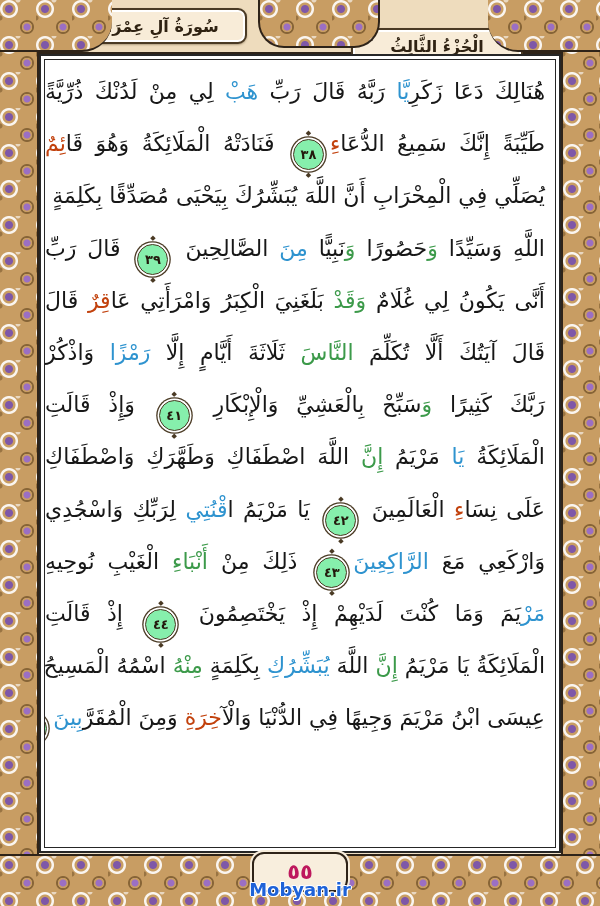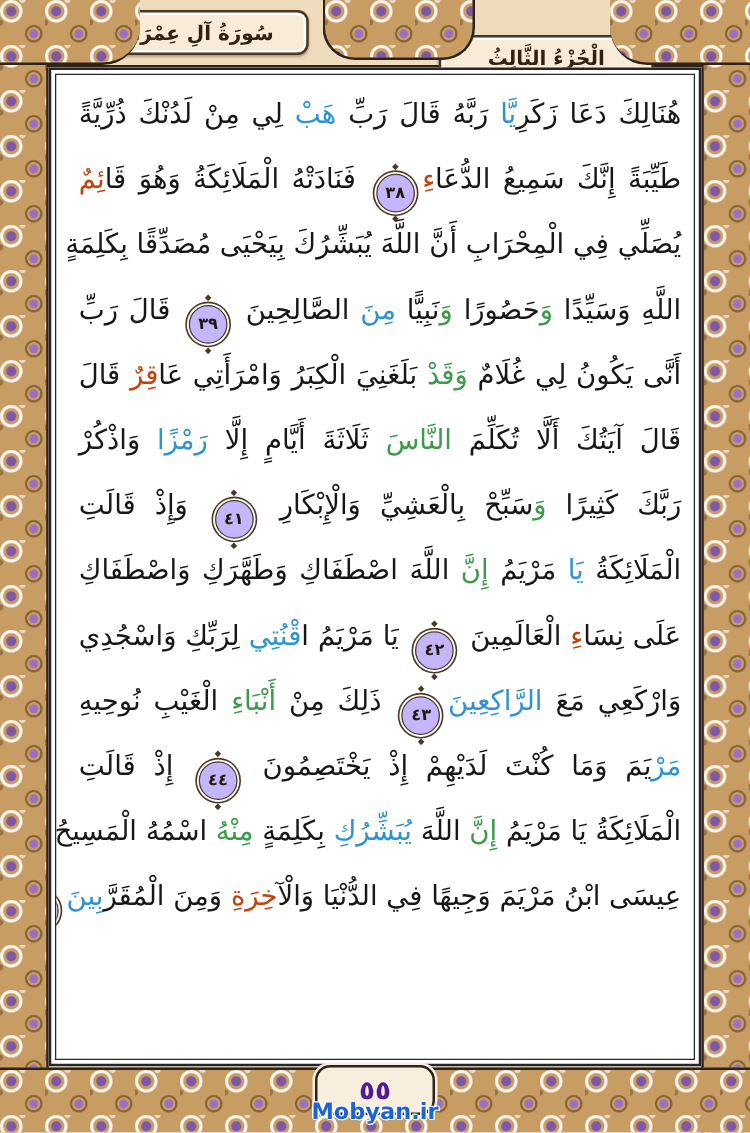--- a/index.html
+++ b/index.html
@@ -36,59 +36,59 @@
   .cartouche-surah{left:28px;width:178px;}
   .cartouche span{font-size:16px;font-weight:bold;color:#2f2212;direction:rtl;white-space:nowrap;}
 
   
   .frame{
     position:absolute;top:54px;left:39px;right:39px;bottom:53px;
     background:#ffffff;border:2px solid #262626;
   }
   .frame-inner{
     position:absolute;inset:3px;border:1px solid #262626;
-    padding:6px 10px 0 18px;overflow:hidden;
+    padding:6px 10px 0 0;overflow:hidden;
   }
   .qline{
     direction:rtl;unicode-bidi:embed;
     text-align:justify;text-align-last:justify;text-justify:inter-word;
     height:52.2px;line-height:52px;
     font-size:22px;color:#171717;white-space:nowrap;
   }
   .seg-k{color:#171717;}
   .seg-r{color:#c2410c;}
   .seg-b{color:#2e93cf;}
   .seg-g{color:#3c9a4a;}
 
   
   .medallion{
     display:inline-flex;align-items:center;justify-content:center;
     width:29px;height:29px;border-radius:50%;
     border:1.5px solid #4a3a24;box-shadow:0 0 0 1.5px #fff,0 0 0 2.8px #4a3a24;
-    background:#c4b5fd;color:#23180c;
+    background:#86efac;color:#23180c;
     font-size:13px;font-weight:bold;line-height:1;
     margin:0 6px;vertical-align:-8px;position:relative;
   }
   .medallion::before,.medallion::after{
     content:"◆";position:absolute;left:50%;transform:translateX(-50%);
     font-size:7px;color:#4a3a24;line-height:1;
   }
   .medallion::before{top:-10px;}
   .medallion::after{bottom:-10px;}
 
   
   .page-number-cartouche{
     position:absolute;left:50%;bottom:14px;transform:translateX(-50%);
     width:92px;height:36px;background:#f8eedd;
     border:2px solid #2e2318;border-radius:12px;
     display:flex;align-items:center;justify-content:center;
     box-shadow:0 0 0 2px #f8eedd;
     z-index:3;
   }
-  .page-number-cartouche span{font-size:21px;font-weight:bold;color:#4c1d95;letter-spacing:2px;}
+  .page-number-cartouche span{font-size:21px;font-weight:bold;color:#be185d;letter-spacing:2px;}
   .watermark{
     position:absolute;left:50%;bottom:6px;transform:translateX(-50%);
     font-size:18px;font-weight:bold;color:#1e62d8;z-index:4;white-space:nowrap;
     text-shadow:-1px 0 #fff,1px 0 #fff,0 -1px #fff,0 1px #fff,1px 1px #fff,-1px -1px #fff;
   }
 </style>
 </head>
 <body>
 
 <div class="page">

